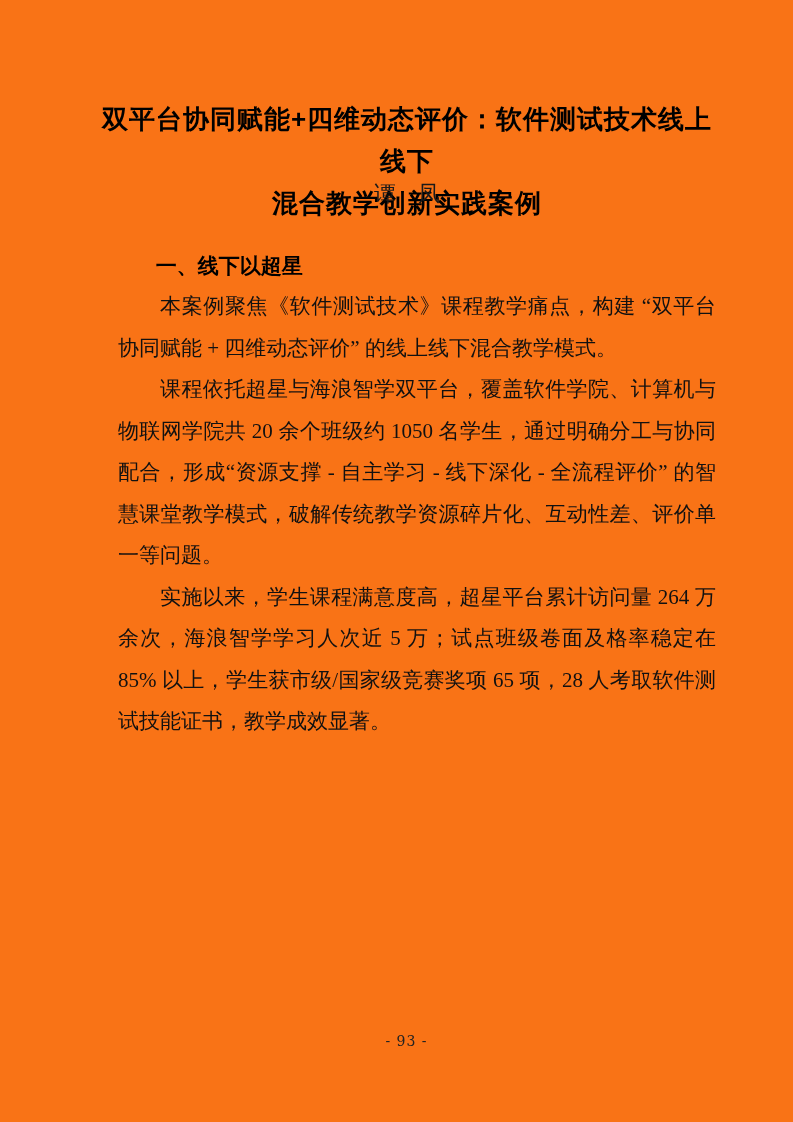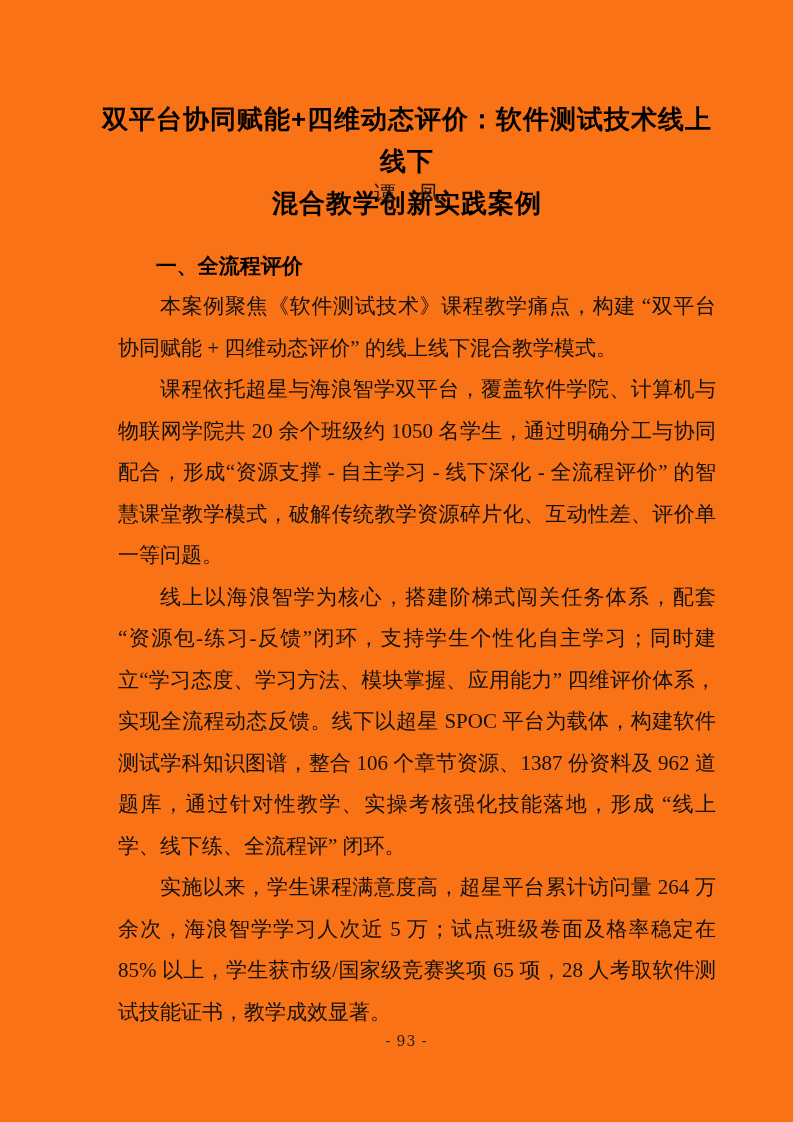--- a/index.html
+++ b/index.html
@@ -92,24 +92,23 @@
 
 <div class="page">
 
   <div class="doc-title">
     <div>双平台协同赋能+四维动态评价：软件测试技术线上线下</div>
     <div>混合教学创新实践案例</div>
   </div>
 
   <div class="doc-author">谭　凤</div>
 
-  <div class="section-heading">一、全流程评价</div>
+  <div class="section-heading">一、线下以超星</div>
 
   <div class="doc-body">
     <p>本案例聚焦《软件测试技术》课程教学痛点，构建 “双平台协同赋能 + 四维动态评价” 的线上线下混合教学模式。</p>
     <p>课程依托超星与海浪智学双平台，覆盖软件学院、计算机与物联网学院共 20 余个班级约 1050 名学生，通过明确分工与协同配合，形成“资源支撑 - 自主学习 - 线下深化 - 全流程评价” 的智慧课堂教学模式，破解传统教学资源碎片化、互动性差、评价单一等问题。</p>
-    <p>线上以海浪智学为核心，搭建阶梯式闯关任务体系，配套 “资源包-练习-反馈”闭环，支持学生个性化自主学习；同时建立“学习态度、学习方法、模块掌握、应用能力” 四维评价体系，实现全流程动态反馈。线下以超星 SPOC 平台为载体，构建软件测试学科知识图谱，整合 106 个章节资源、1387 份资料及 962 道题库，通过针对性教学、实操考核强化技能落地，形成 “线上学、线下练、全流程评” 闭环。</p>
     <p>实施以来，学生课程满意度高，超星平台累计访问量 264 万余次，海浪智学学习人次近 5 万；试点班级卷面及格率稳定在 85% 以上，学生获市级/国家级竞赛奖项 65 项，28 人考取软件测试技能证书，教学成效显著。</p>
   </div>
 
   <div class="page-number">- 93 -</div>
 
 </div>
 
 </body></html>

